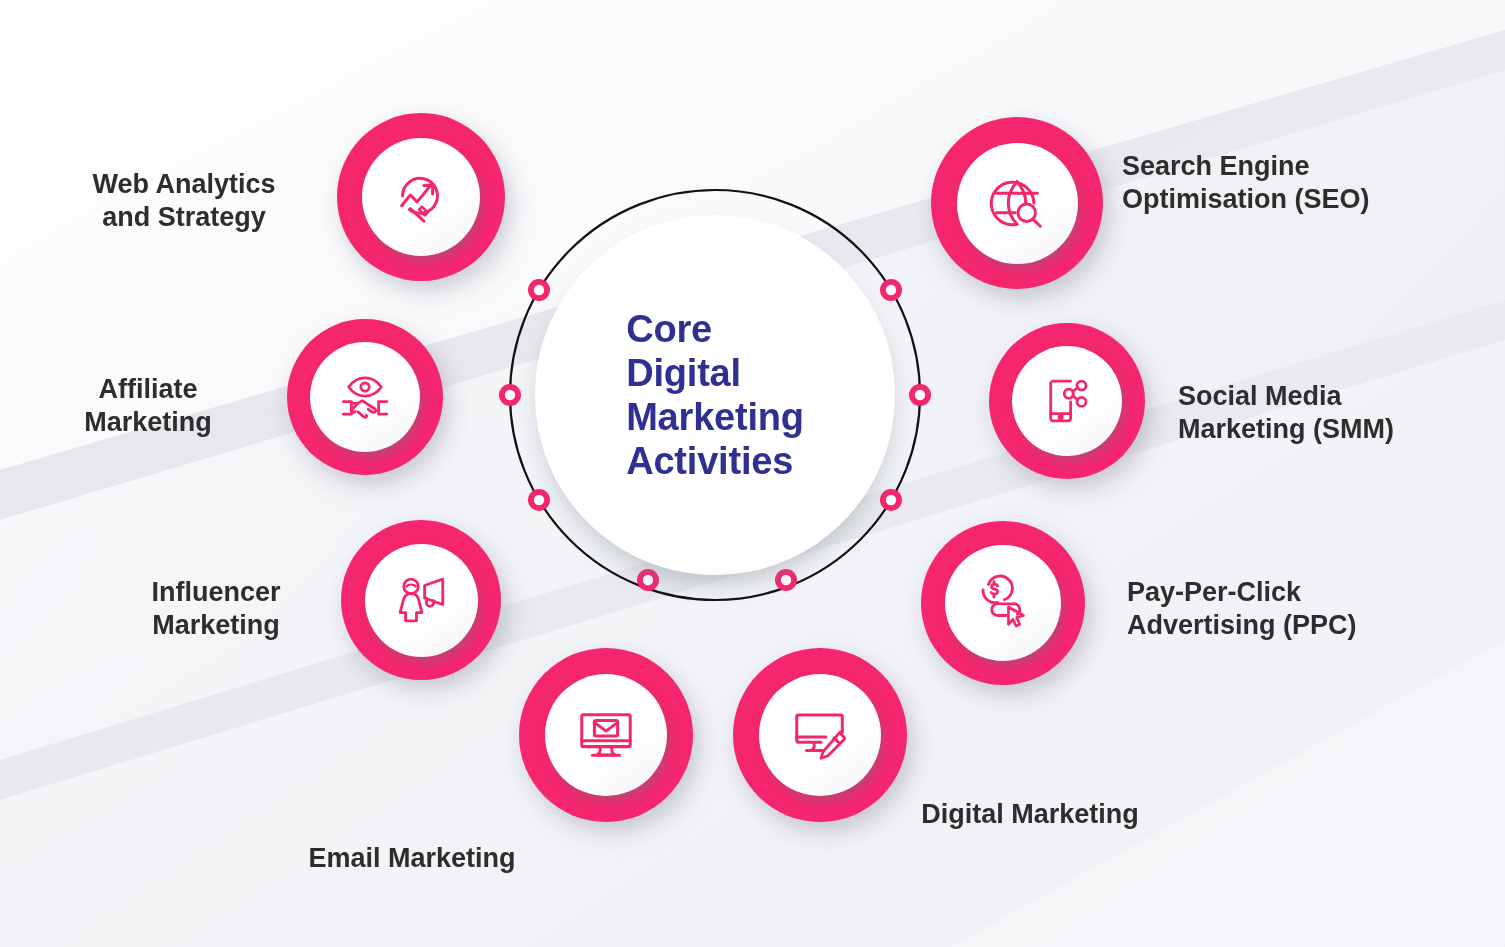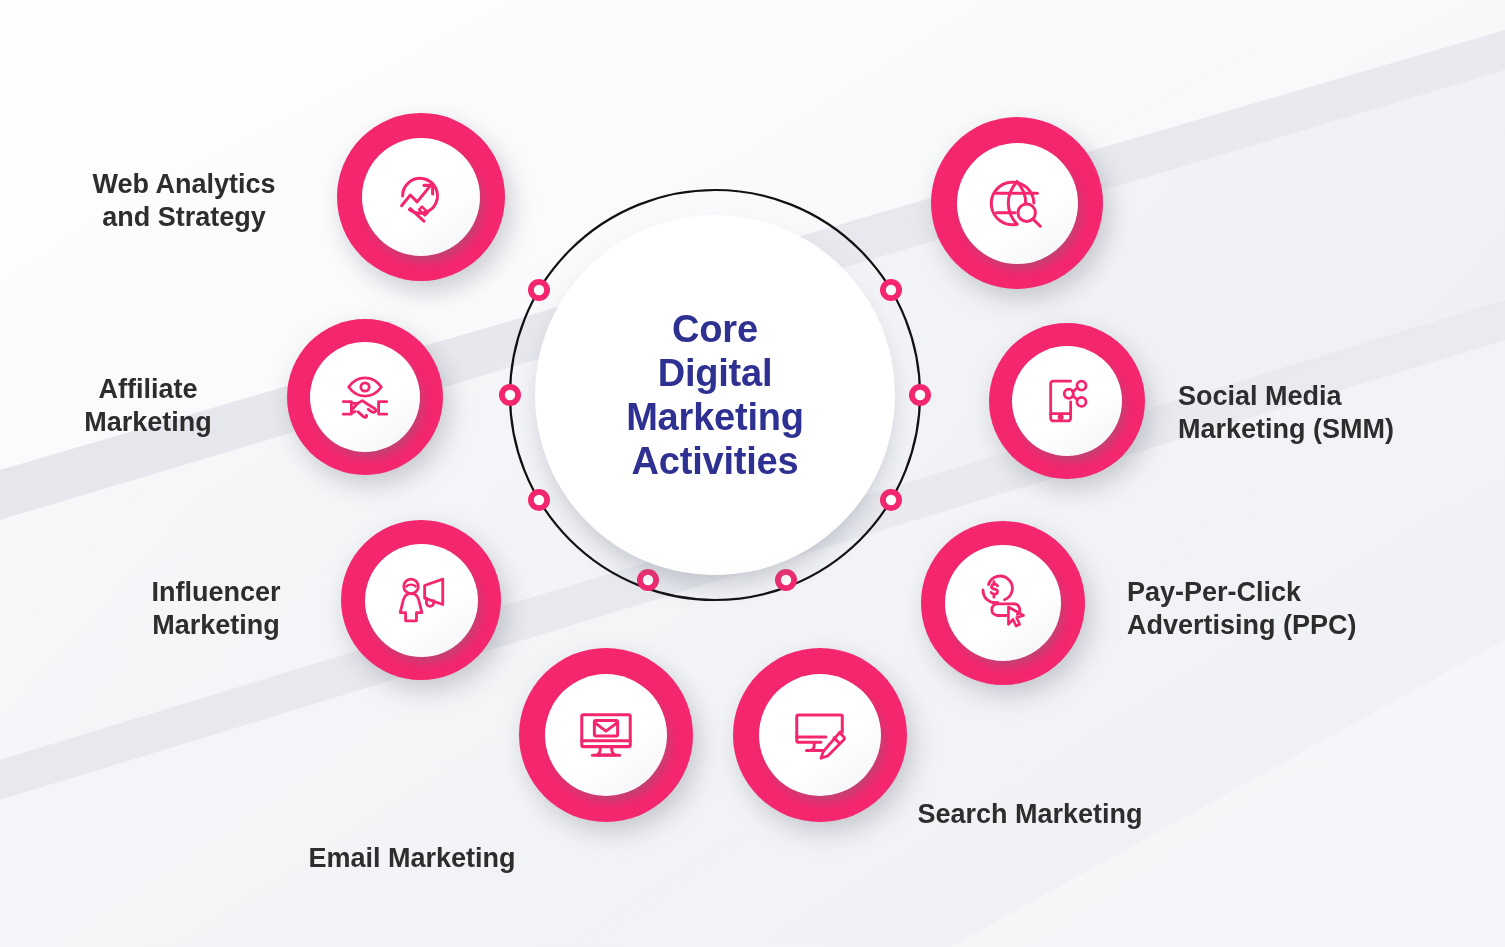--- a/index.html
+++ b/index.html
@@ -25,21 +25,20 @@
     border-radius:50%;
     background:radial-gradient(circle at 50% 42%, #ffffff 0%, #ffffff 72%, #f4f5f7 88%, #e6e8ec 100%);
     box-shadow:0 14px 26px -6px rgba(120,125,140,0.40);
     display:flex; align-items:center; justify-content:center;
     z-index:4;
   }
   .hub-title {
     font-size:38px;
     font-weight:bold;
     line-height:1.16;
-    text-align:center;
     color:#2e3192;
     letter-spacing:-0.2px;
     white-space:pre-line;
   }
 
   
   .orbit { position:absolute; left:0; top:0; width:1505px; height:947px; z-index:3; pointer-events:none; }
 
   
   .node {
@@ -212,21 +211,21 @@
       <svg width="62" height="62" viewBox="0 0 64 64" fill="none" stroke="#f4266e" stroke-width="3.1" stroke-linecap="round" stroke-linejoin="round">
         <path d="M55 28V13a1.6 1.6 0 0 0-1.6-1.6H9.6A1.6 1.6 0 0 0 8 13v25a1.6 1.6 0 0 0 1.6 1.6H33"></path>
         <line x1="8" y1="34" x2="38" y2="34"></line>
         <path d="M26 40v3.6c0 1.8-1.4 3.2-2.8 4.4h11"></path>
         <line x1="18" y1="48" x2="33" y2="48"></line>
         <path d="M52 29.5l4.6 4.6a2 2 0 0 1 0 2.8L40 53.6l-7 2.4 2.4-7 16.8-19.5a2 2 0 0 1 2.8 0z" stroke-width="2.9"></path>
         <line x1="46.5" y1="35" x2="51.5" y2="40"></line>
       </svg>
     </div>
   </div>
-  <div class="label c" style="left:880px; top:798px; width:300px;">Search Marketing</div>
+  <div class="label c" style="left:880px; top:798px; width:300px;">Digital Marketing</div>
 
   <div class="node" style="left:921px; top:521px; width:164px; height:164px;">
     <div class="node-inner" style="width:116px; height:116px;">
       <svg width="58" height="58" viewBox="0 0 64 64" fill="none" stroke="#f4266e" stroke-width="3.1" stroke-linecap="round" stroke-linejoin="round">
         <path d="M33.6 28.4A13.5 13.5 0 1 0 16 11.6"></path>
         <path d="M10 17.6A13.5 13.5 0 0 0 26 31.4"></path>
         <path d="M26 13c-1-1.3-2.8-2-4.5-1.6-2 .4-3 2.8-1.4 4.2 1.4 1.2 4 1 5.3 2.4 1.4 1.5.3 3.8-1.8 4.2-1.8.3-3.6-.4-4.6-1.8"></path>
         <line x1="22" y1="8.4" x2="22" y2="11.4"></line>
         <line x1="22" y1="22.6" x2="22" y2="25.6"></line>
         <path d="M44 33H26a6.4 6.4 0 0 0 0 12.8h9.5"></path>
@@ -261,14 +260,16 @@
         <path d="M49.4 32a22 22 0 1 0-17.4 22"></path>
         <line x1="10.6" y1="22" x2="53" y2="22"></line>
         <line x1="10.6" y1="42" x2="30" y2="42"></line>
         <path d="M32 10c-6 6.5-9 13.7-9 22s3 15.5 9 22"></path>
         <path d="M32 10c6 6.5 9 13.7 9 22"></path>
         <circle cx="42" cy="42" r="9"></circle>
         <line x1="48.6" y1="48.6" x2="56" y2="56"></line>
       </svg>
     </div>
   </div>
+  <div class="label l" style="left:1122px; top:150px; width:310px;">Search Engine
+Optimisation (SEO)</div>
 
 </div>
 
 </body></html>

